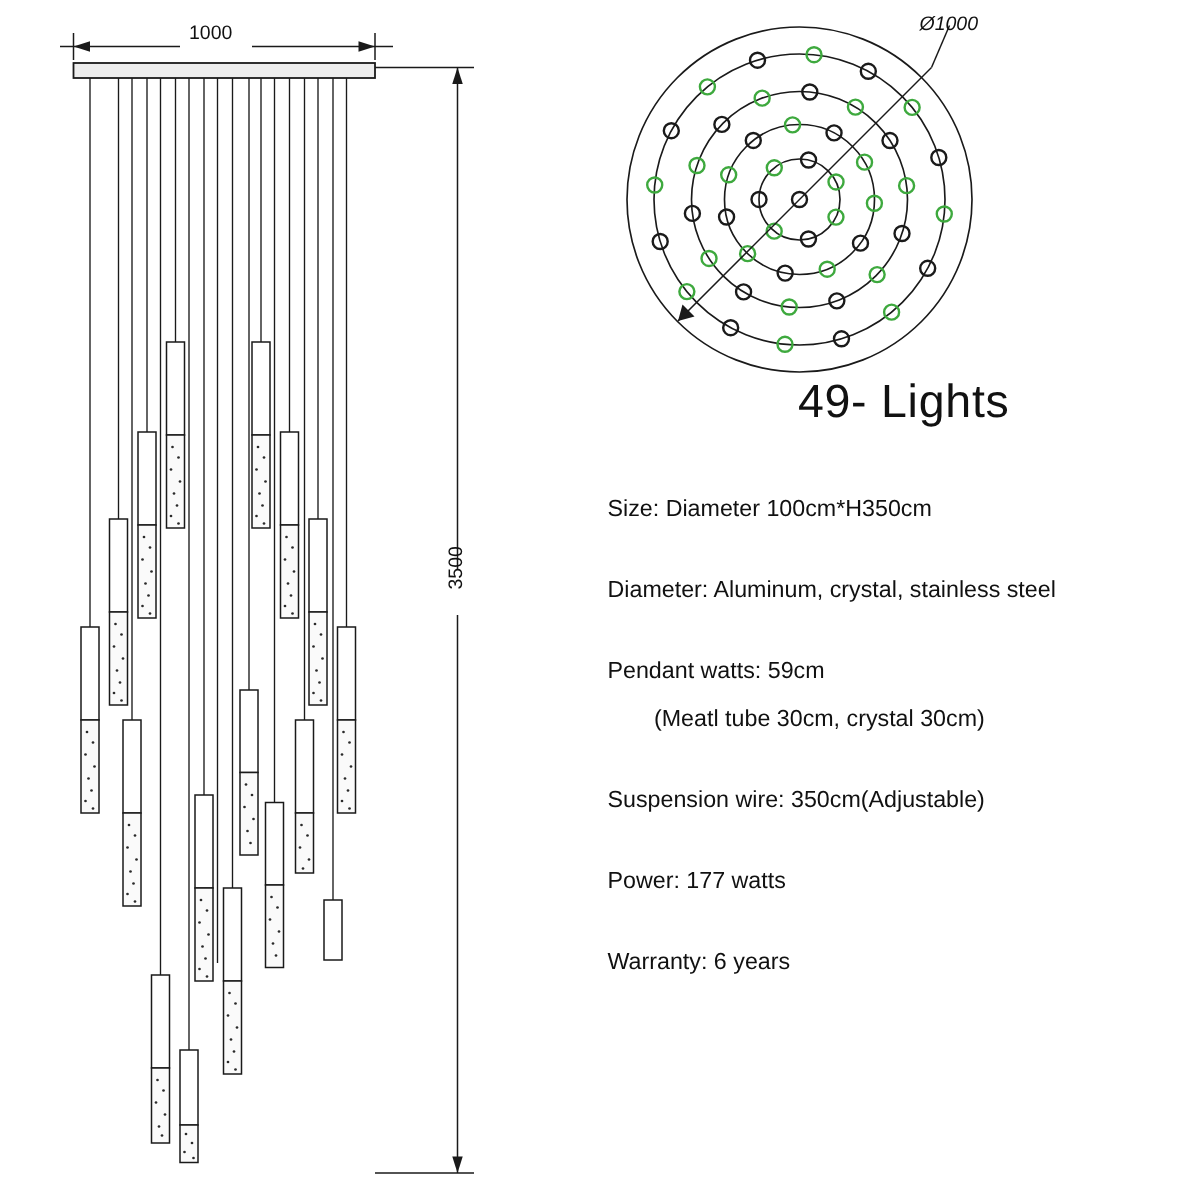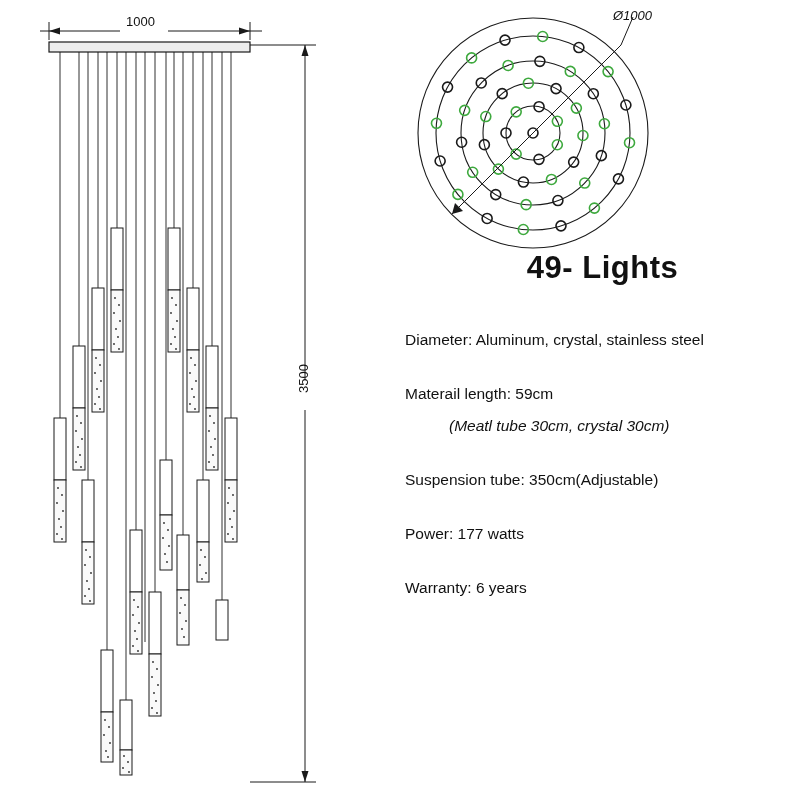--- a/index.html
+++ b/index.html
@@ -5,25 +5,25 @@
   html,body{margin:0;padding:0;}
   body{
     width:800px;height:800px;background:#ffffff;
     font-family:"Liberation Sans", sans-serif;
     color:#111;overflow:hidden;position:relative;
   }
   .canvas{position:absolute;left:0;top:0;width:700px;height:800px;}
   svg.layer{position:absolute;left:0;top:0;width:800px;height:800px;}
   .spec{position:absolute;left:405px;top:250px;width:395px;}
   .title{
-    font-size:31px;font-weight:bold;letter-spacing:.5px;
+    font-size:31px;font-weight:normal;letter-spacing:.5px;
     text-align:center;margin:0 0 44px 0;
   }
   .line{font-size:15.5px;margin:0 0 33px 0;line-height:1.35;}
-  .line.sub{margin-left:44px;margin-top:-22px;font-style:italic;}
+  .line.sub{margin-left:31px;margin-top:-22px;}
   .dimlabel{
     position:absolute;font-size:13px;color:#111;
   }
   #top-dim-label{left:126px;top:14px;}
   #vert-dim-label{
     left:296px;top:393px;transform:rotate(-90deg);transform-origin:left top;
   }
   #diam-label{left:613px;top:8px;font-size:13px;font-style:italic;}
 </style>
 </head>
@@ -304,21 +304,22 @@
       </g>
     </g>
   </svg>
 
   <div class="dimlabel" id="top-dim-label">1000</div>
   <div class="dimlabel" id="vert-dim-label">3500</div>
   <div class="dimlabel" id="diam-label">Ø1000</div>
 
   <div class="spec">
     <div class="title">49- Lights</div>
+    <div class="line">Size: Diameter 100cm*H350cm</div>
     <div class="line">Diameter: Aluminum, crystal, stainless steel</div>
-    <div class="line">Materail length: 59cm</div>
+    <div class="line">Pendant watts: 59cm</div>
     <div class="line sub">(Meatl tube 30cm, crystal 30cm)</div>
-    <div class="line">Suspension tube: 350cm(Adjustable)</div>
+    <div class="line">Suspension wire: 350cm(Adjustable)</div>
     <div class="line">Power: 177 watts</div>
     <div class="line">Warranty: 6 years</div>
   </div>
 
 </div>
 
 </body></html>

